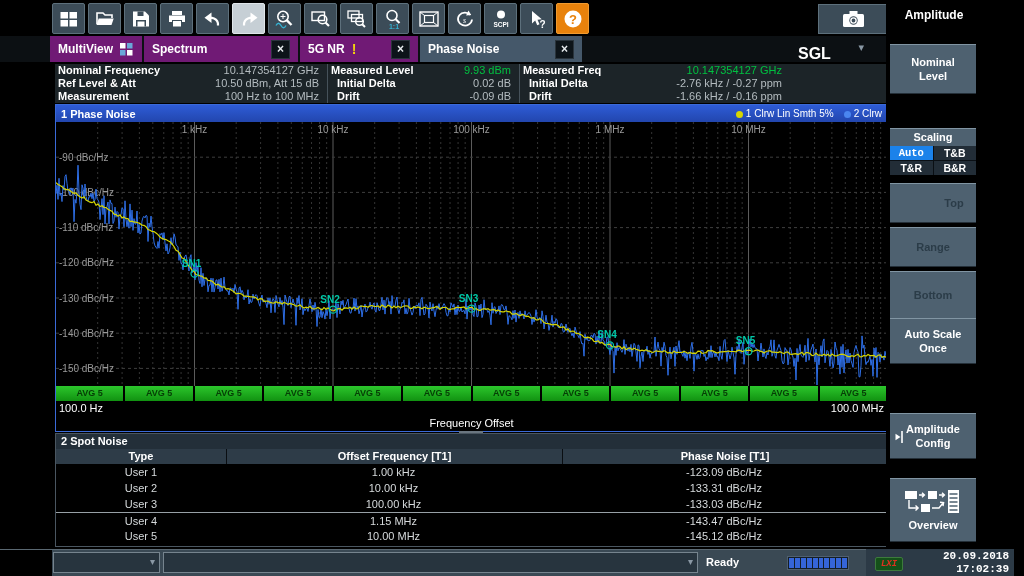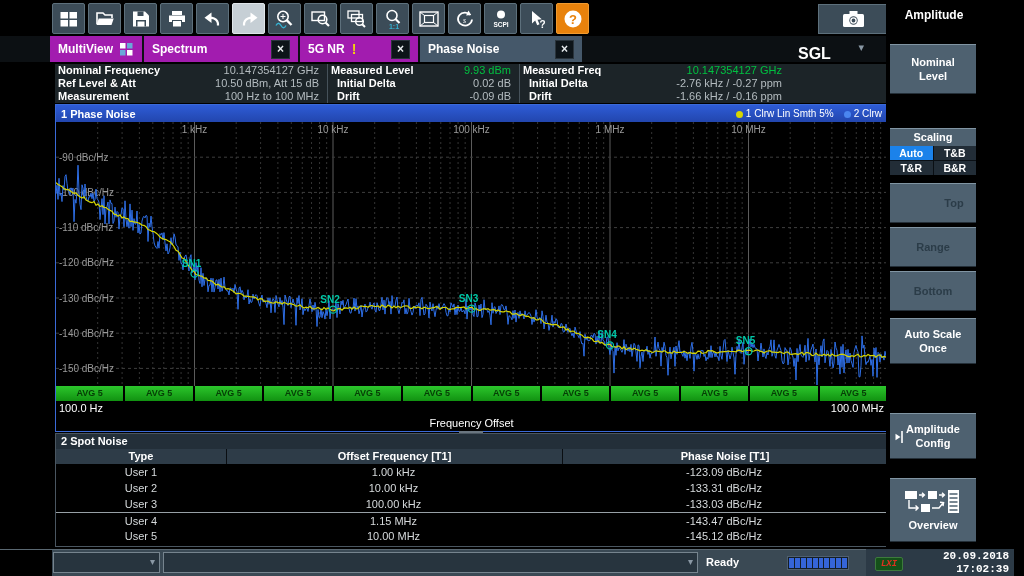--- a/index.html
+++ b/index.html
@@ -9,21 +9,21 @@
   .toolbar{position:absolute;left:0;top:0;width:886px;height:35px;background:#000;
     display:flex;gap:3px;padding:3px 0 0 52px;box-sizing:border-box;}
   .tbtn{width:31px;height:29px;background:#3c4c58;border:1px solid #5d707c;border-radius:2px;
     display:flex;align-items:center;justify-content:center;flex:0 0 auto;}
   .tbtn.light{background:#c6cfd5;border-color:#dfe5e9;}
   .tbtn.orange{background:#e8820c;border-color:#f09b30;}
   .camera-btn{position:absolute;left:818px;top:4px;width:70px;height:28px;background:#3c4c58;
     border:1px solid #5d707c;display:flex;align-items:center;justify-content:center;}
   
   .tabbar{position:absolute;left:0;top:36px;width:886px;height:26px;background:#0c1013;display:flex;padding-left:50px;box-sizing:border-box;gap:2px;}
-  .tab{height:26px;display:flex;align-items:center;gap:7px;background:#a21caf;padding:0 8px;box-sizing:border-box;font-weight:bold;font-size:12px;}
+  .tab{height:26px;display:flex;align-items:center;gap:7px;background:#701a75;padding:0 8px;box-sizing:border-box;font-weight:bold;font-size:12px;}
   .tab.active{background:#45586a;}
   .tabx{width:17px;height:17px;background:#0d1419;border:1px solid #2a343c;color:#e8ecef;font-size:12px;font-weight:bold;
     display:flex;align-items:center;justify-content:center;}
   .tab .alert{color:#f2d410;font-size:14px;font-weight:bold;}
   .tab-caret{position:absolute;right:160px;top:4px;color:#8a98a4;font-size:11px;}
   
   .infobar{position:absolute;left:55px;top:64px;width:831px;height:39px;background:#1c2428;font-size:11px;display:flex;}
   .ib-col{display:flex;flex-direction:column;box-sizing:border-box;padding-top:0;}
   .ib-col+.ib-col{border-left:1px solid #46525a;}
   .ib-row{height:13px;line-height:13px;display:flex;}
@@ -70,21 +70,21 @@
   .sidebar{position:absolute;left:886px;top:0;width:138px;height:576px;background:#000;}
   .sbheader{position:absolute;left:2px;top:8px;width:92px;text-align:center;font-weight:bold;font-size:12px;}
   .sbtn{position:absolute;left:4px;width:86px;background:#4e6170;border-top:1px solid #8195a3;border-bottom:1px solid #242f38;
     color:#fff;font-weight:bold;font-size:11px;display:flex;align-items:center;justify-content:center;
     text-align:center;white-space:pre-line;box-sizing:border-box;line-height:14px;}
   .sbtn.disabled{color:#2b3c48;}
   .scalegrp{position:absolute;left:4px;top:128px;width:86px;}
   .scalehead{height:17px;background:#4e6170;border-top:1px solid #8195a3;font-weight:bold;font-size:11px;text-align:center;line-height:17px;}
   .scalegrid{display:grid;grid-template-columns:1fr 1fr;gap:1px;background:#0a0f14;}
   .scell{height:14px;background:#222d37;font-weight:bold;font-size:10.5px;text-align:center;line-height:14px;color:#fff;}
-  .scell.sel{background:#1b82ea;}
+  .scell.sel{background:#1b82ea;font-family:Liberation Mono, monospace;}
   .ovbtn{flex-direction:column;gap:3px;}
   .acicon{position:absolute;left:5px;top:15px;}
 </style>
 </head>
 <body>
 
 <div class="screen">
 
   <div class="toolbar">
     <div class="tbtn">
@@ -468,21 +468,21 @@
       <div class="scalehead">Scaling</div>
       <div class="scalegrid" id="scalegrid">
           <div class="scell sel">Auto</div>
           <div class="scell">T&amp;B</div>
           <div class="scell">T&amp;R</div>
           <div class="scell">B&amp;R</div>
         </div>
     </div>
     <div class="sbtn disabled" style="top:183px;height:40px;padding-left:42px;">Top</div>
     <div class="sbtn disabled" style="top:227px;height:40px;">Range</div>
-    <div class="sbtn disabled" style="top:271px;height:40px;">Bottom</div>
+    <div class="sbtn disabled" style="top:271px;height:48px;">Bottom</div>
     <div class="sbtn" style="top:318px;height:46px;">Auto Scale
 Once</div>
     <div class="sbtn" style="top:413px;height:46px;">
       <svg class="acicon" width="10" height="16">
           <path d="M7 2 v12" stroke="#fff" stroke-width="1.6"></path>
           <path d="M5.5 8 L0.5 4.8 v6.4 z" fill="#fff"></path>
         </svg>
       <span>Amplitude
 Config</span>
     </div>

